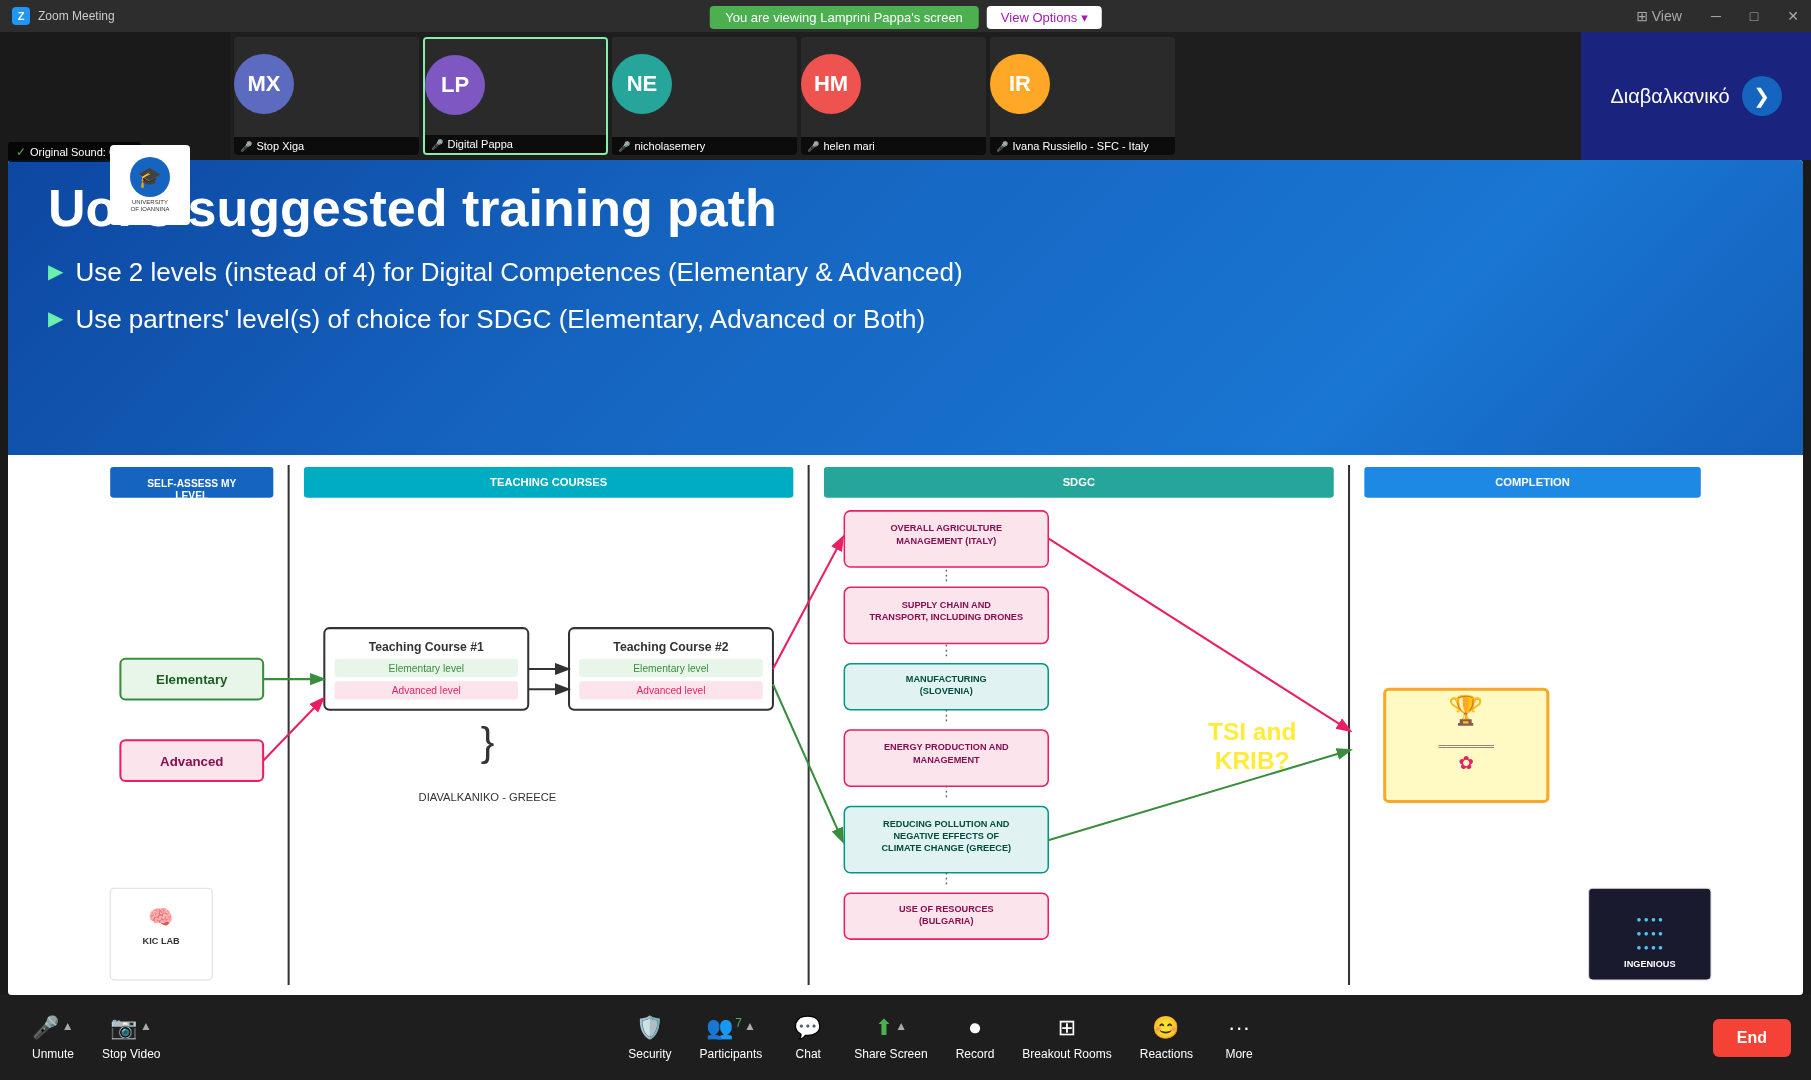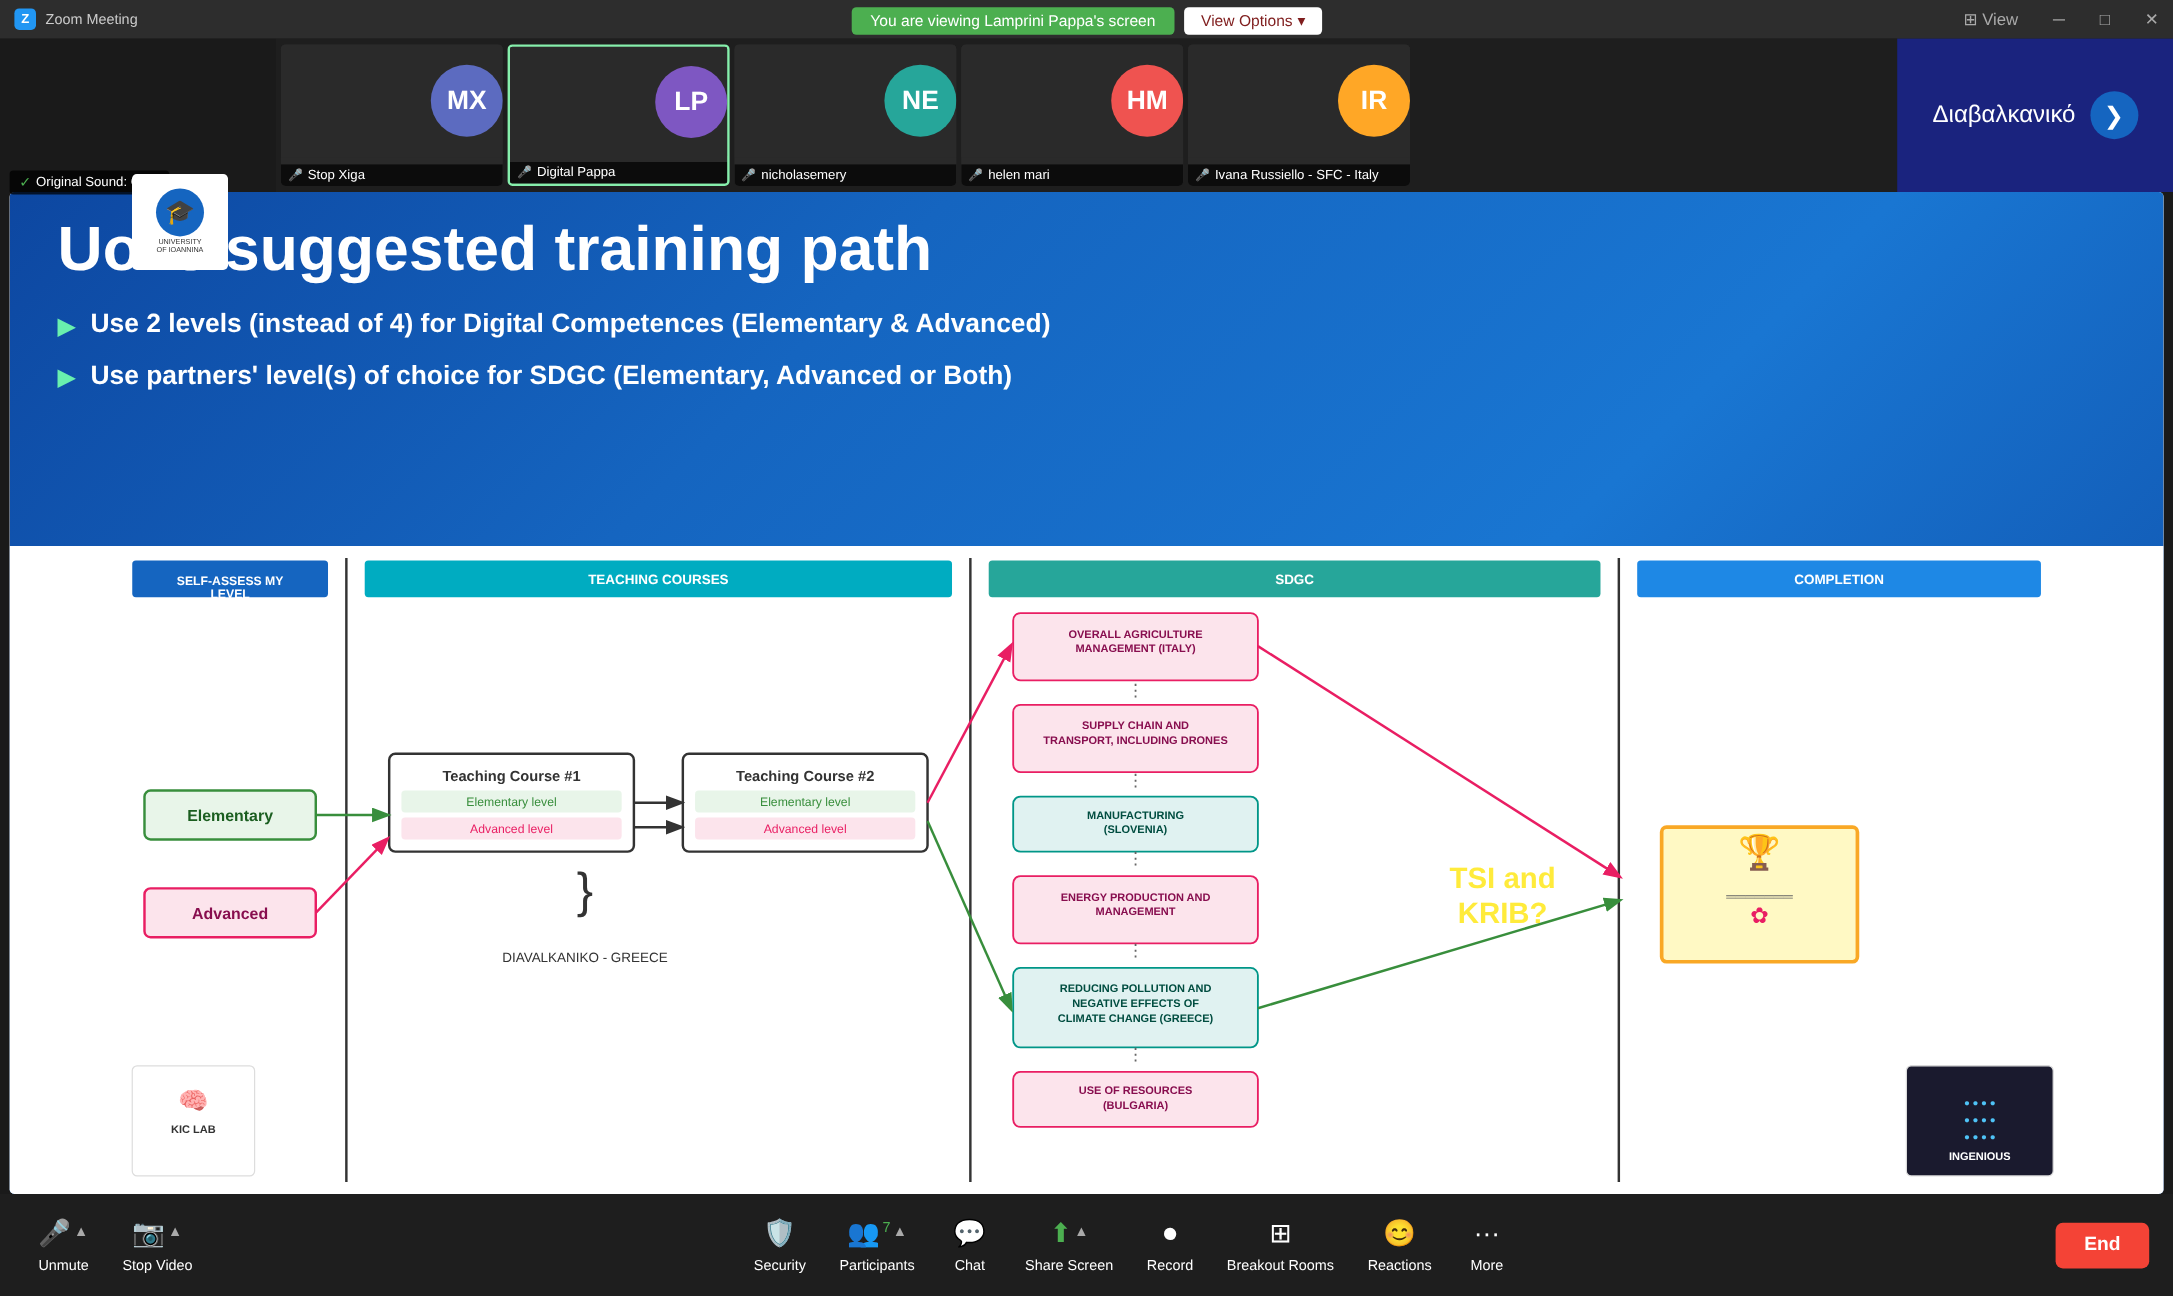--- a/index.html
+++ b/index.html
@@ -71,21 +71,21 @@
     #screen-share-indicator {
       background: #4CAF50;
       color: white;
       padding: 4px 16px;
       border-radius: 4px;
       font-size: 13px;
       font-weight: 500;
     }
     #view-options-btn {
       background: white;
-      color: #7f1d1d;
+      color: #a21caf;
       padding: 4px 14px;
       border-radius: 4px;
       font-size: 13px;
       cursor: pointer;
       display: flex;
       align-items: center;
       gap: 4px;
       border: none;
     }
 
@@ -113,21 +113,21 @@
       flex-shrink: 0;
     }
     .participant-thumb.active-speaker {
       border: 2px solid #86efac;
     }
     .participant-thumb-bg {
       width: 100%;
       height: 80%;
       display: flex;
       align-items: center;
-      justify-content: flex-end;
+      justify-content: flex-start;
     }
     .participant-avatar {
       width: 60px;
       height: 60px;
       border-radius: 50%;
       display: flex;
       align-items: center;
       justify-content: center;
       font-size: 22px;
       font-weight: bold;
@@ -277,23 +277,23 @@
       gap: 12px;
       margin-bottom: 16px;
     }
     .bullet-arrow {
       color: #69F0AE;
       font-size: 20px;
       margin-top: 2px;
       flex-shrink: 0;
     }
     .bullet-text {
-      font-size: 22px;
-      color: white;
-      font-weight: 700;
+      font-size: 26px;
+      color: white;
+      font-weight: 400;
     }
 
     
     #flowchart-container {
       position: absolute;
       bottom: 0;
       left: 0;
       right: 0;
       height: 540px;
       background: white;

